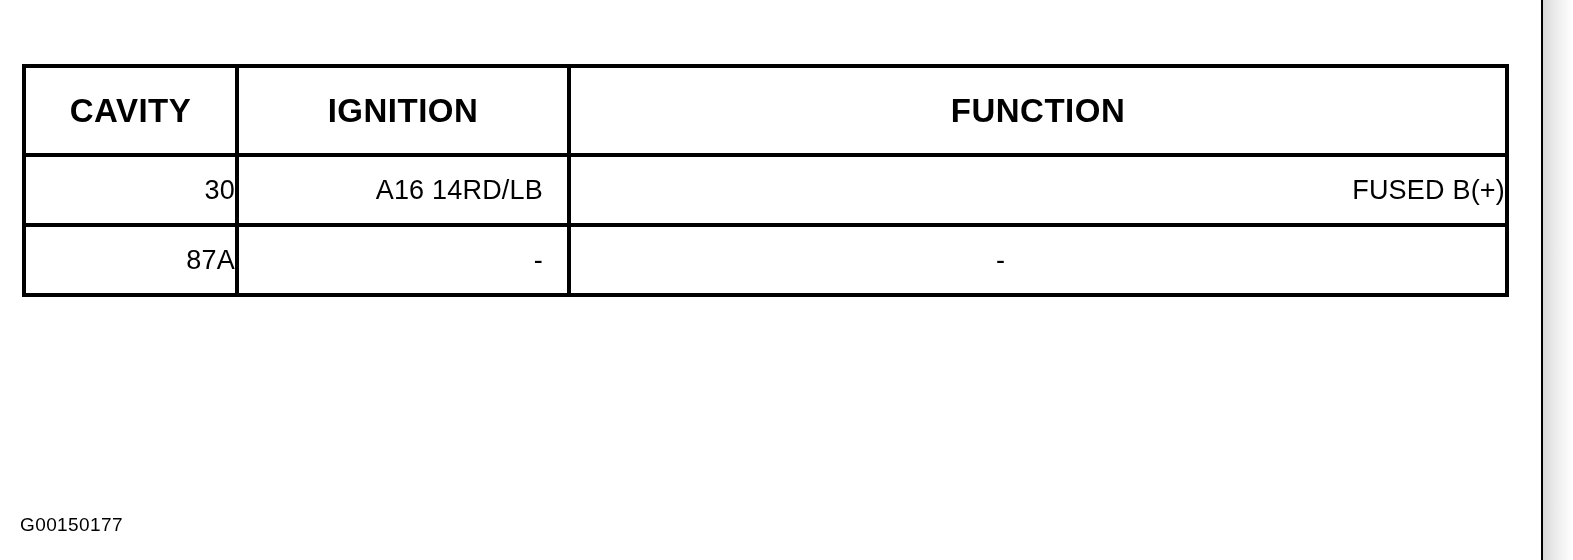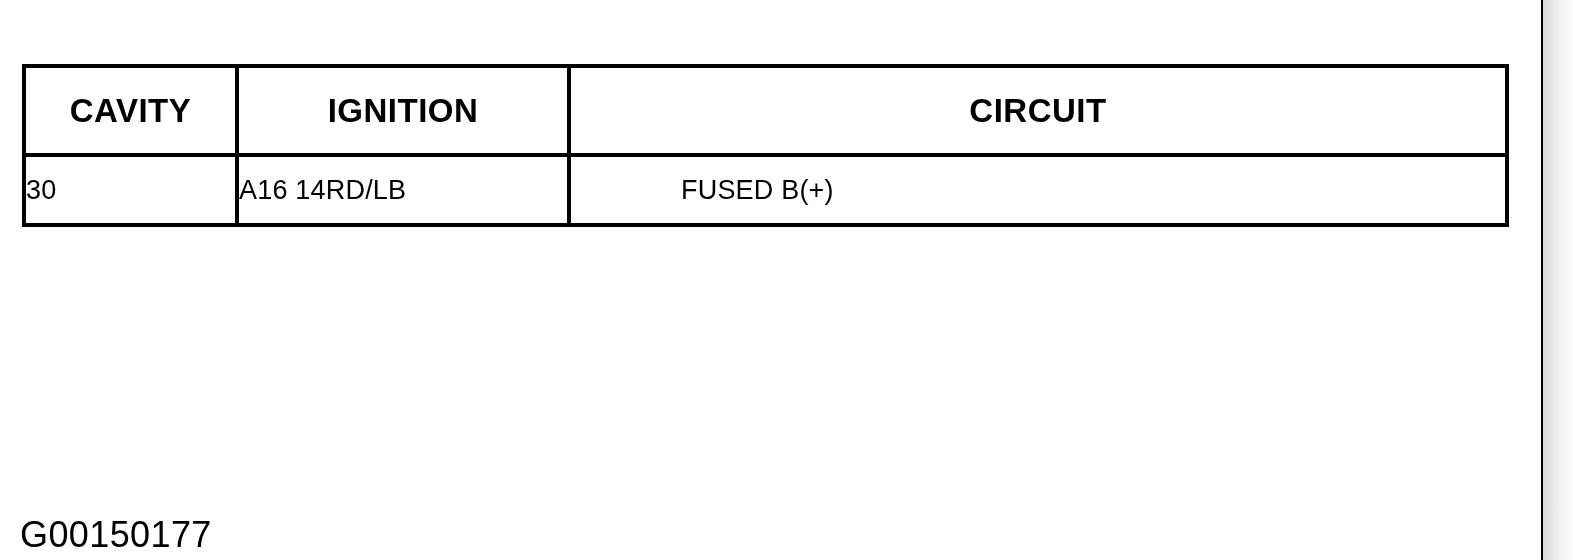--- a/index.html
+++ b/index.html
@@ -72,70 +72,75 @@
   }
 
   
   .body-row td {
     height: 66px;
     vertical-align: middle;
     font-size: 27px;
     letter-spacing: 0.2px;
   }
   td.cell-cavity {
-    text-align: left;
+    text-align: right;
   }
   td.cell-circuit {
-    text-align: left;
+    text-align: right;
     padding-right: 24px;
   }
   td.cell-function {
-    text-align: left;
+    text-align: right;
     padding-left: 110px;
   }
   td.cell-function.is-dash {
     text-align: center;
     padding-left: 0;
     padding-right: 75px;
   }
 
   
   .figure-id {
     position: absolute;
     left: 20px;
     top: 514px;
-    font-size: 36px;
+    font-size: 19px;
     color: #000000;
     letter-spacing: 0.4px;
     white-space: nowrap;
   }
 </style>
 </head>
 <body>
 
 <div class="page">
 
   <table class="spec-table">
     <colgroup>
       <col class="c-cavity">
       <col class="c-circuit">
       <col class="c-function">
     </colgroup>
     <thead>
       <tr class="head-row">
         <th>CAVITY</th>
         <th>IGNITION</th>
-        <th>CIRCUIT</th>
+        <th>FUNCTION</th>
       </tr>
     </thead>
     <tbody>
       <tr class="body-row">
         <td class="cell-cavity">30</td>
         <td class="cell-circuit">A16 14RD/LB</td>
         <td class="cell-function">FUSED B(+)</td>
+      </tr>
+      <tr class="body-row">
+        <td class="cell-cavity">87A</td>
+        <td class="cell-circuit">-</td>
+        <td class="cell-function is-dash">-</td>
       </tr>
     </tbody>
   </table>
 
   <div class="figure-id">G00150177</div>
 
   <div class="page-edge-rule"></div>
   <div class="page-edge-shadow"></div>
 
 </div>

